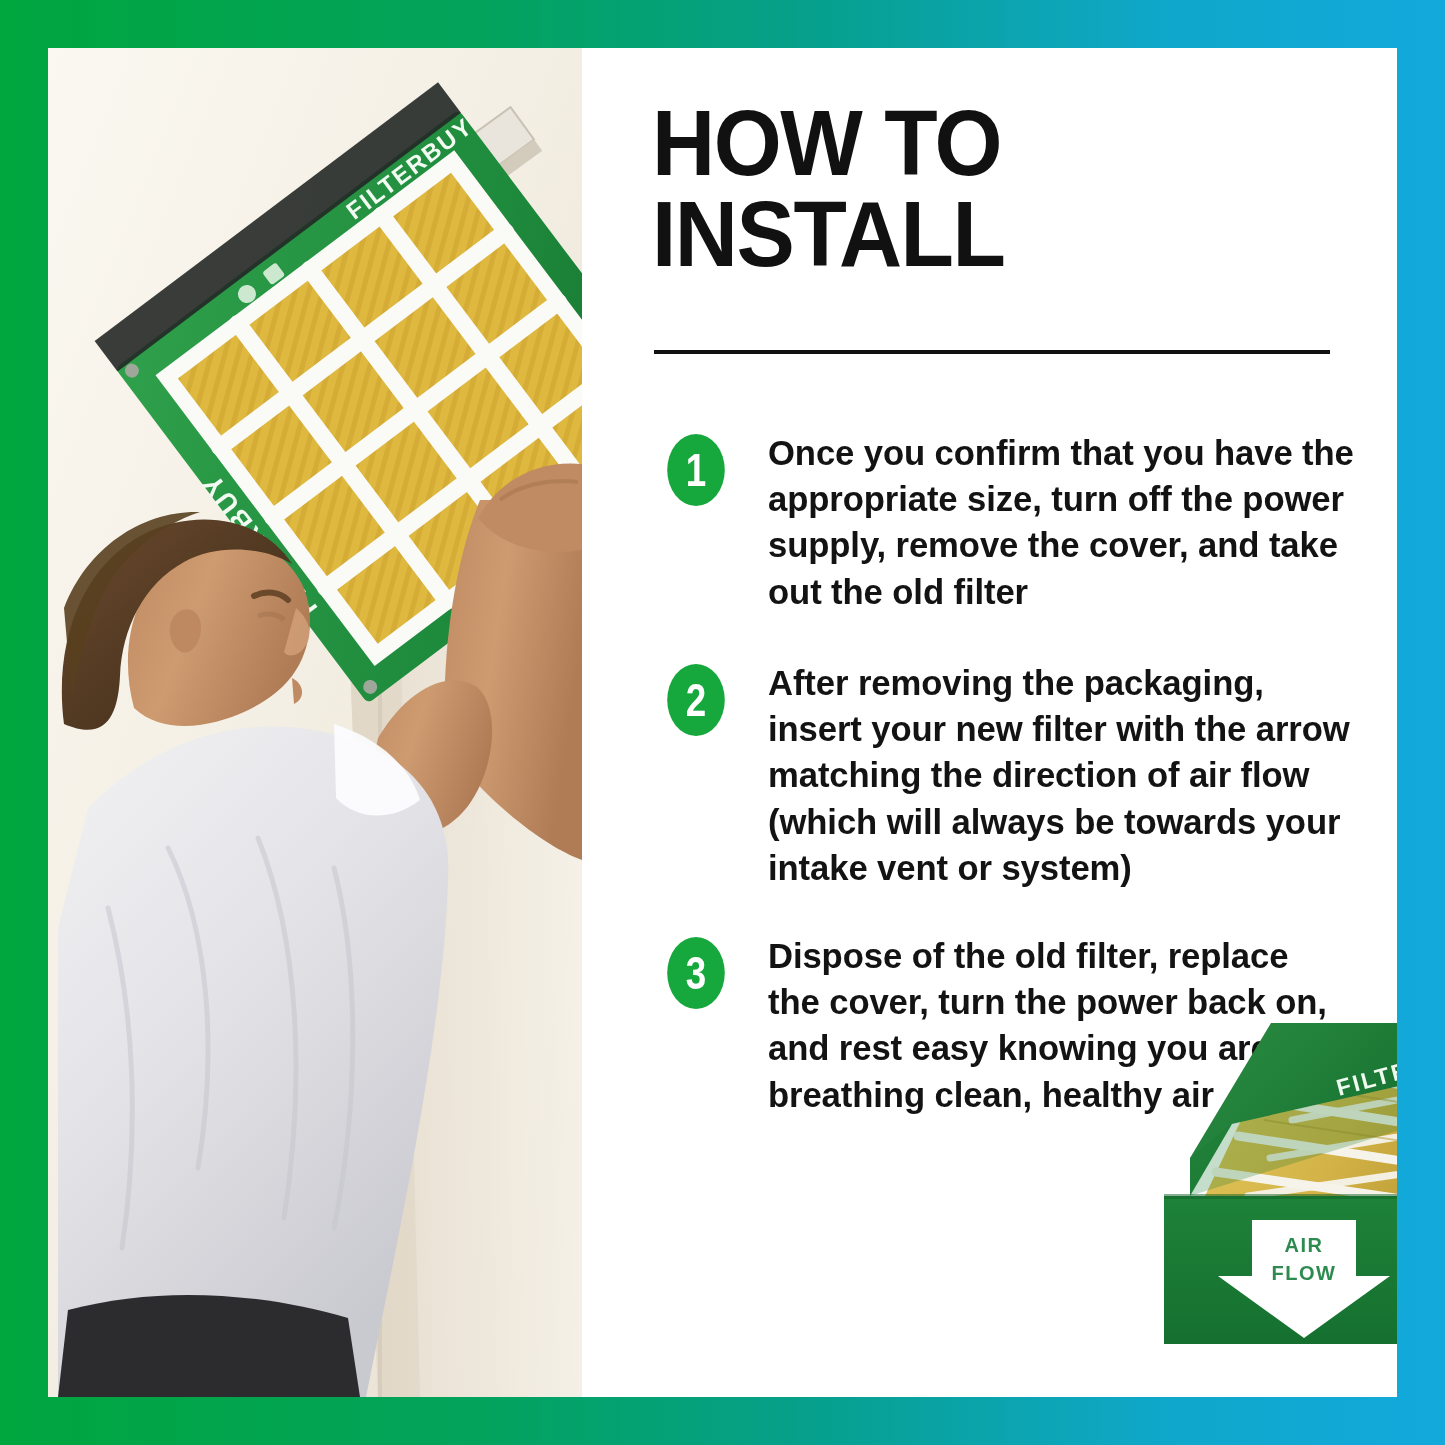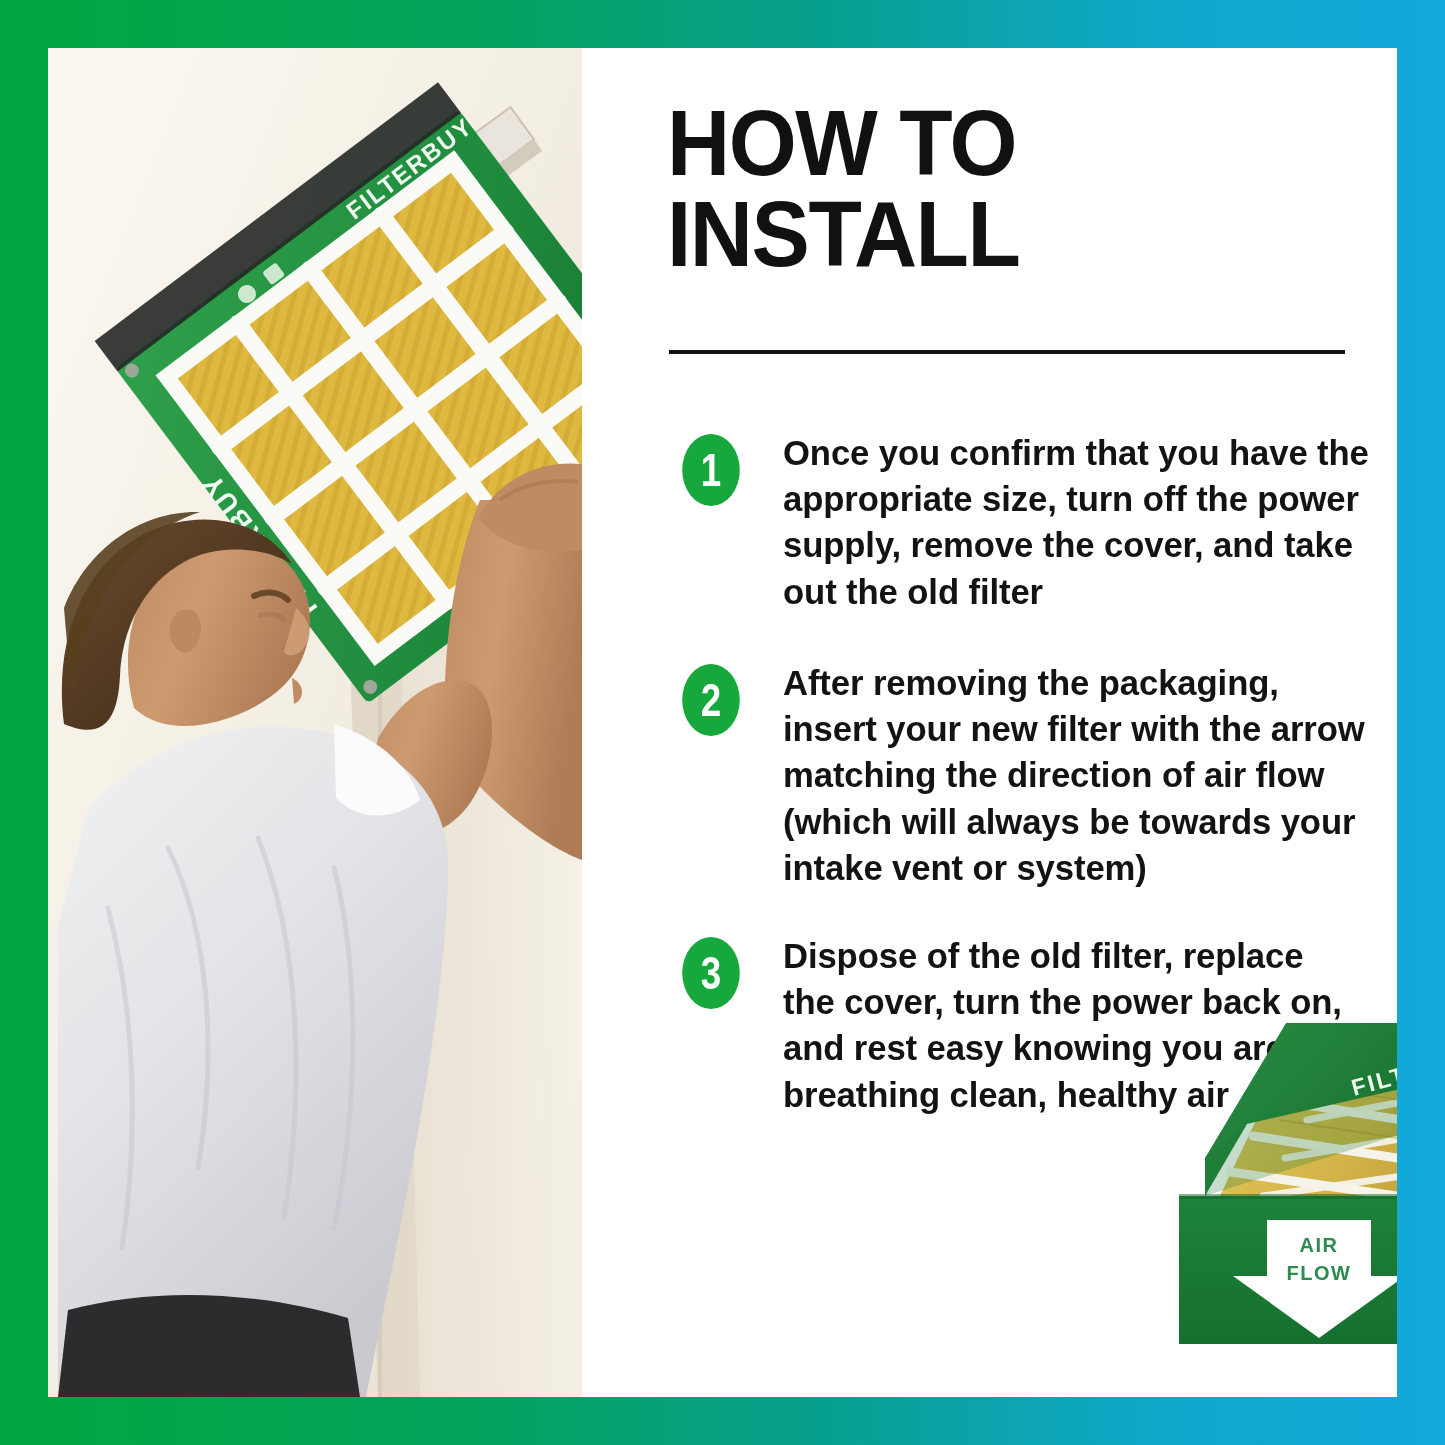--- a/index.html
+++ b/index.html
@@ -31,21 +31,21 @@
     width:534px; height:1349px;
     overflow:hidden;
     background:#f3efe6;
   }
   #photo svg { display:block; width:534px; height:1349px; }
 
   
   #content {
     position:absolute;
     left:604px; top:0px;
-    width:745px; height:1349px;margin-left:15px;
+    width:745px; height:1349px;
   }
 
   #title {
     position:absolute;
     left:0px; top:50px;
     width:700px;
     font-family:"Liberation Sans Narrow","Liberation Sans",sans-serif;
     font-weight:bold;
     font-size:92px;
     line-height:0.99;

